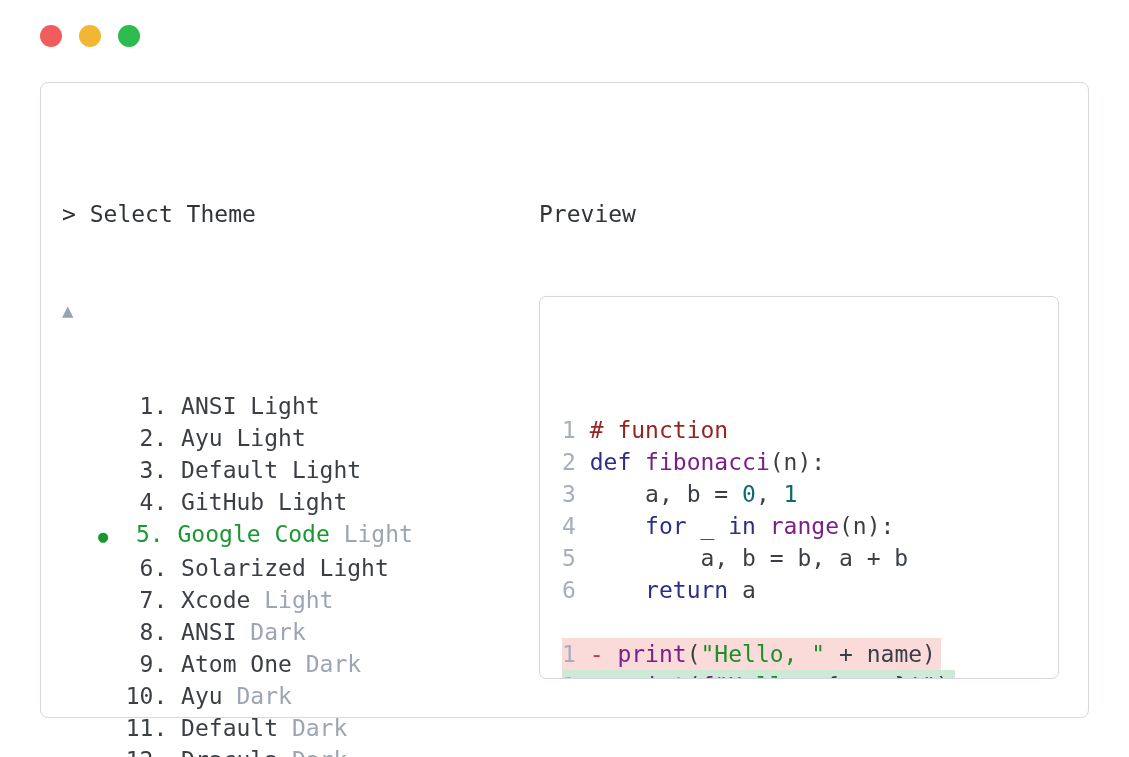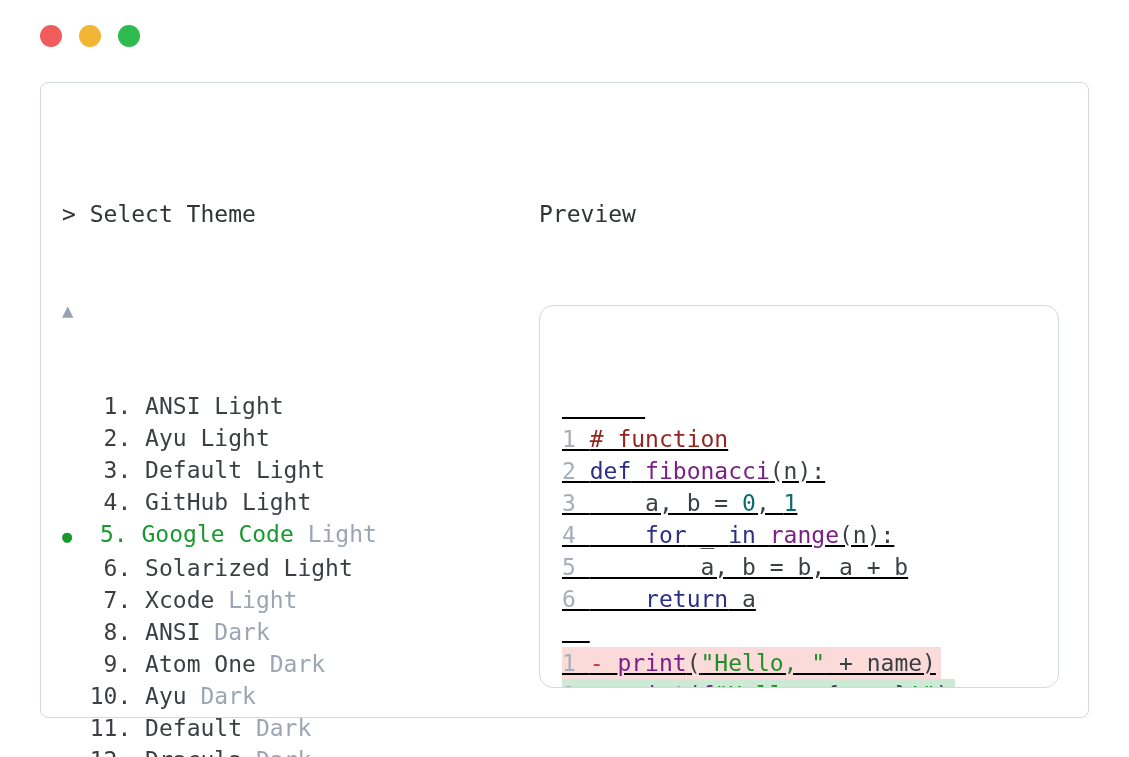--- a/index.html
+++ b/index.html
@@ -18,27 +18,27 @@
 
   .mono { font-size:23px; line-height:32px; white-space:pre; }
 
   .col-left  { position:absolute; left:21px; top:51px; }
   .col-right { position:absolute; left:498px; top:51px; }
 
   .picker-title { color:#303338; }
   .scroll-ind { font-size:19px; line-height:32px; }
   .scroll-up   { color:#97a2b3; }
 
-  .theme-row { cursor:pointer; }
+  .theme-row { cursor:pointer;margin-left:36px; }
 
   .preview-label { color:#303338; }
   .preview-box {
-    margin-top:11px; width:520px; height:383px;
-    border:1.5px solid #d3d7de; border-radius:14px; background:#ffffff;
-    padding:53px 0 0 22px; overflow:hidden;text-decoration:underline;
+    margin-top:2px; width:520px; height:383px;
+    border:1.5px solid #d3d7de; border-radius:7px; background:#ffffff;
+    padding:53px 0 0 22px; overflow:hidden;
   }
   .code-line { display:block; width:max-content; white-space:pre; }
   .code-line.diff { padding-right:5px; }
 </style>
 </head>
 <body>
 
 <div class="traffic">
   <button class="light" style="background: rgb(241, 93, 93);"></button>
   <button class="light" style="background: rgb(243, 182, 52);"></button>

